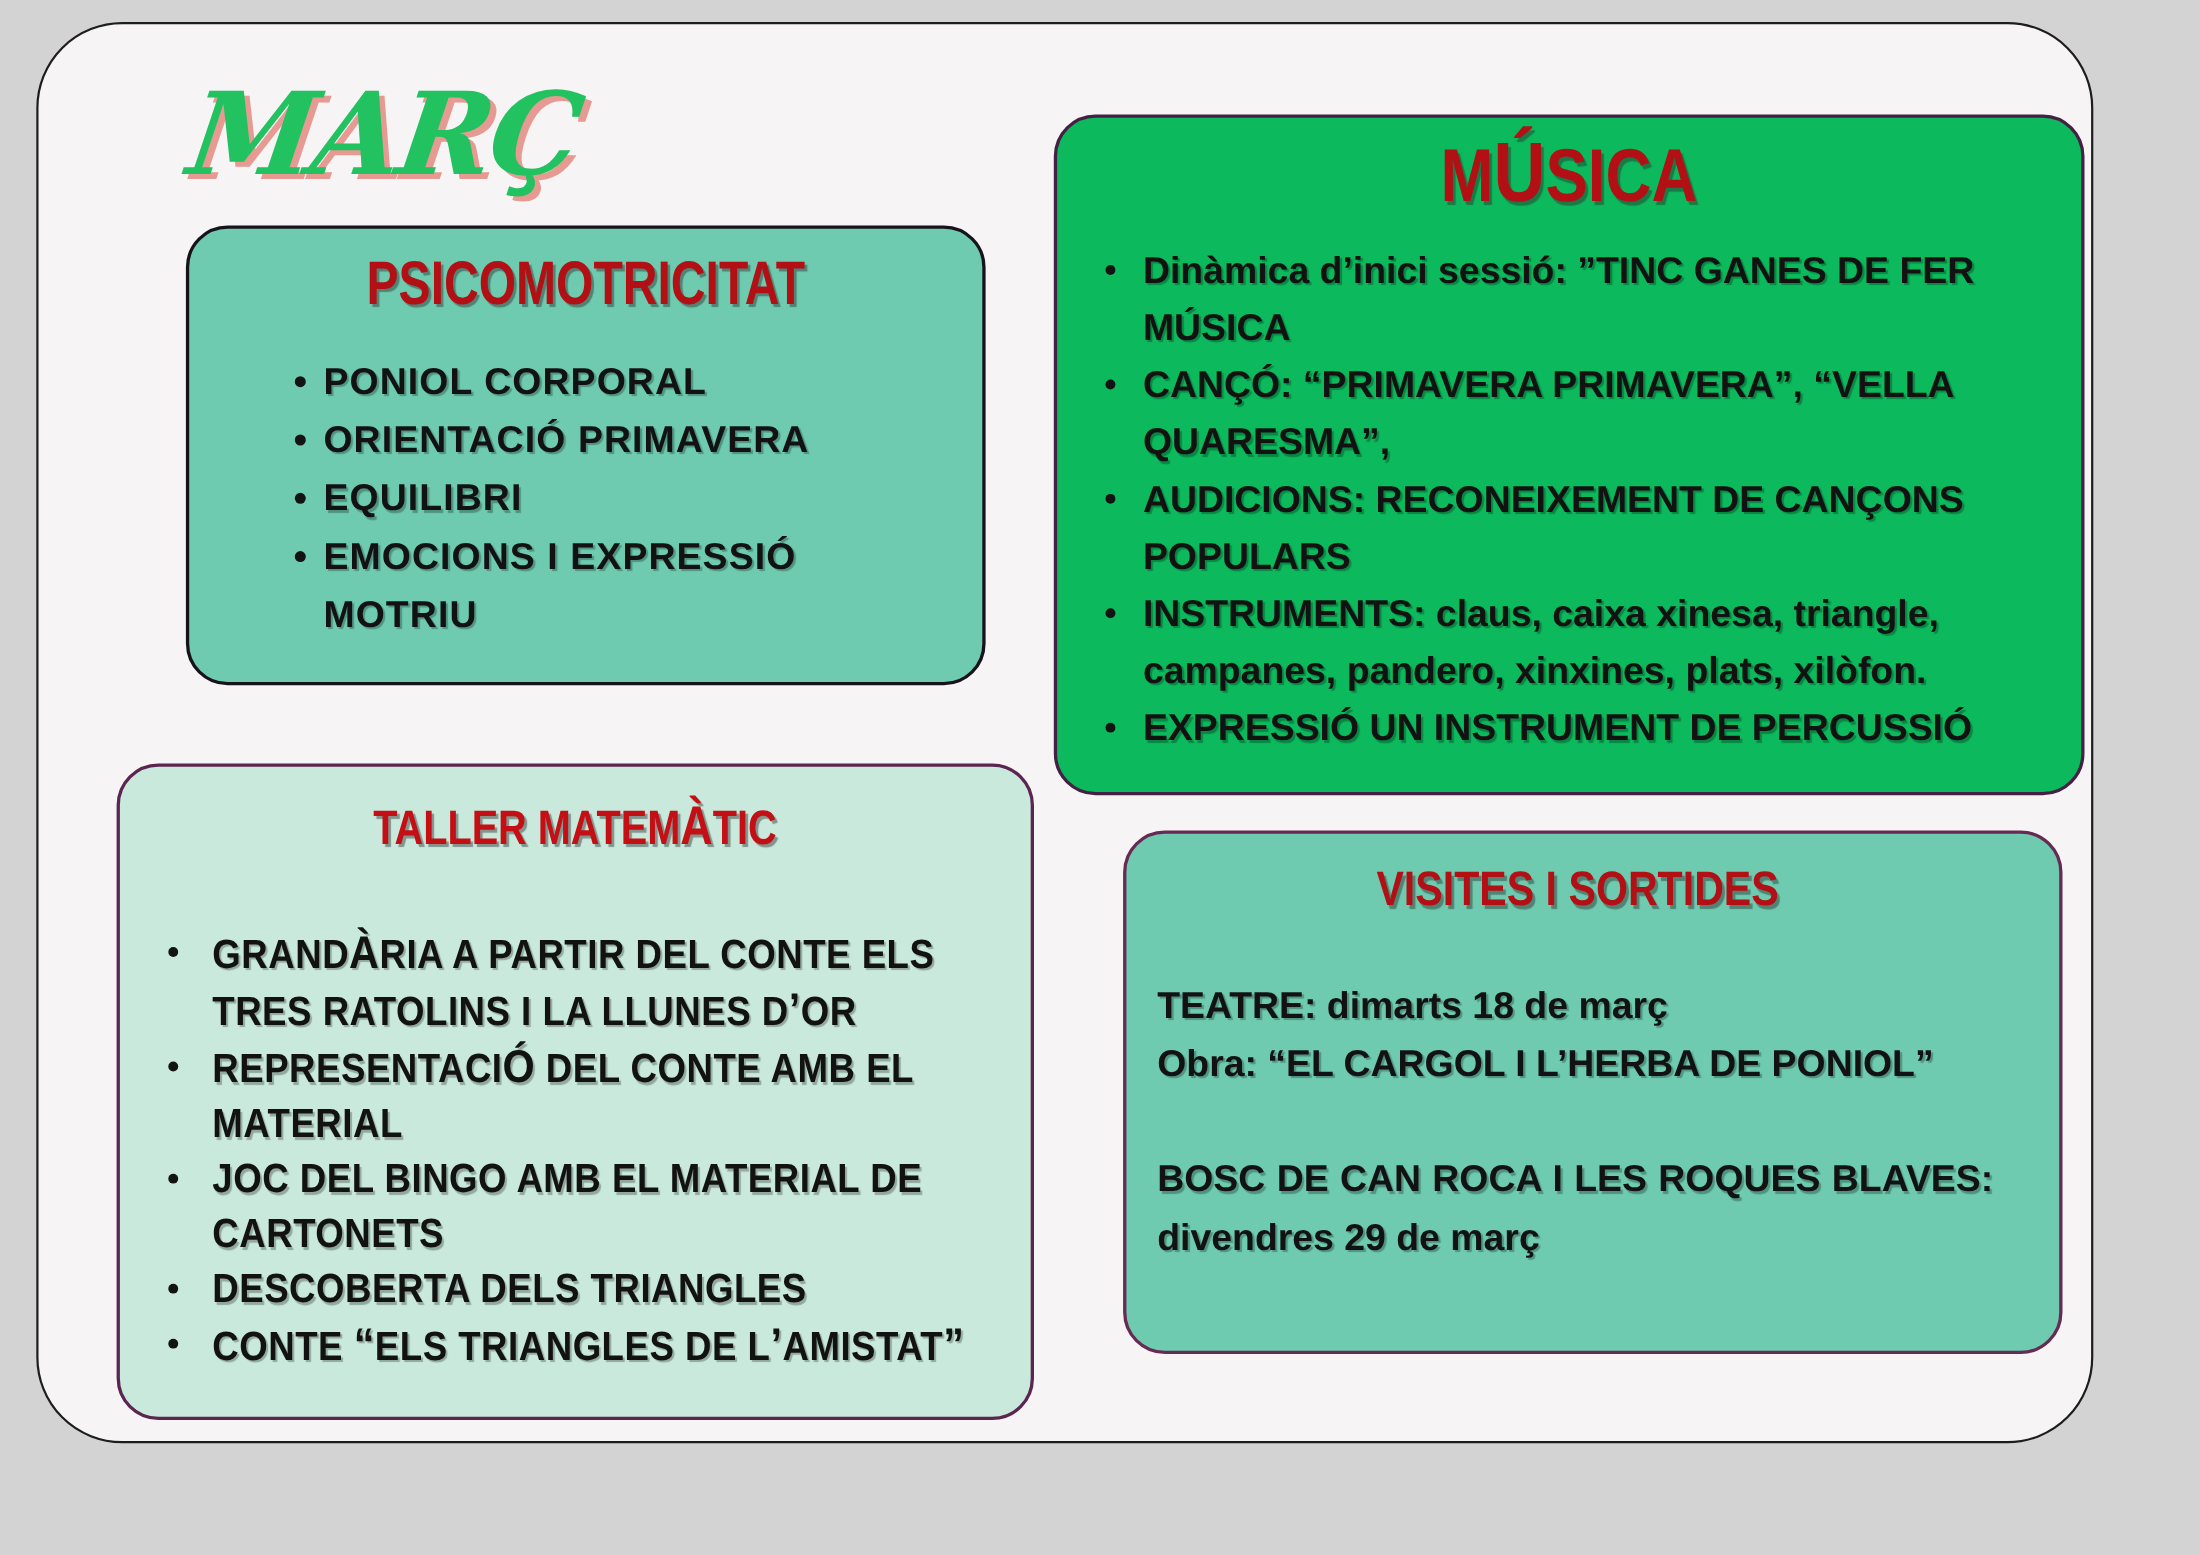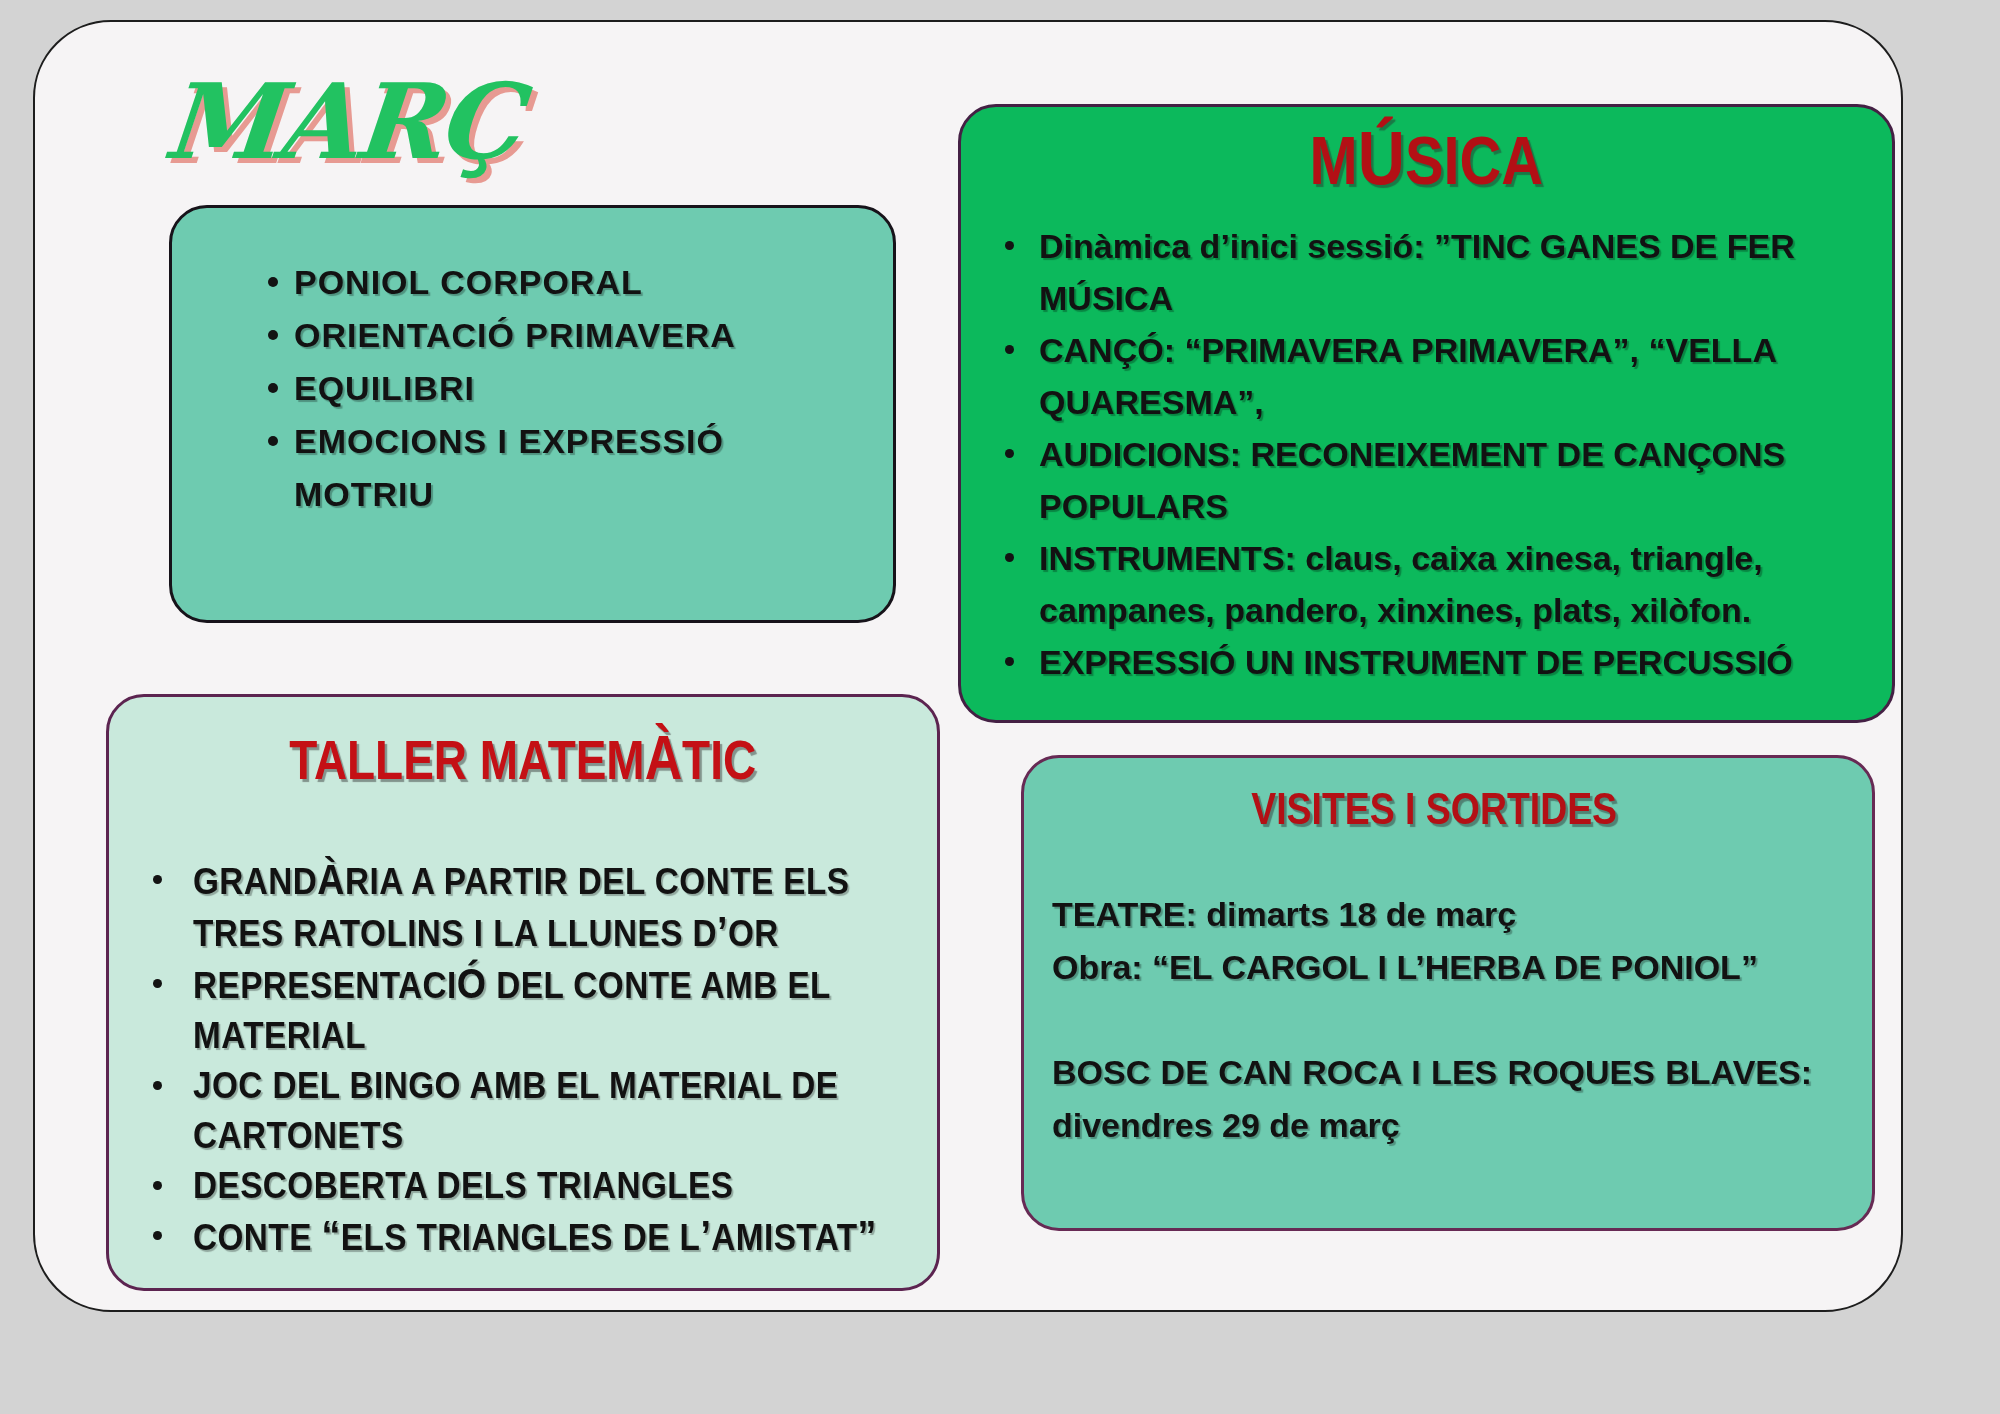--- a/index.html
+++ b/index.html
@@ -82,21 +82,21 @@
   }
   .box-title .tt{
     display:inline-block;
     transform-origin:center top;
     text-shadow:3px 3px 1px rgba(45,45,45,.45);
   }
   .box-psico  .box-title{font-size:56px;}
   .box-psico  .box-title .tt{transform:scaleX(.78);}
   .box-musica .box-title{font-size:68px;}
   .box-musica .box-title .tt{transform:scaleX(.85);}
-  .box-taller .box-title{font-size:56px; color:#c41015;}
+  .box-taller .box-title{font-size:44px; color:#c41015;}
   .box-taller .box-title .tt{transform:scaleX(.82);}
   .box-visites .box-title{font-size:44px;}
   .box-visites .box-title .tt{transform:scaleX(.85);}
   
   ul.blist{list-style:none;}
   ul.blist li{
     position:relative;
     font-weight:700;
     text-shadow:2px 2px 1px rgba(0,0,0,.28);
   }
@@ -133,20 +133,21 @@
   .gl{font-weight:700; font-size:1.13em;}
 </style>
 </head>
 <body>
 
 <div class="card">
 
   <h1 class="month-title"><span>MARÇ</span></h1>
 
   <section class="box box-psico">
+    <h2 class="box-title"><span class="tt">PSICOMOTRICITAT</span></h2>
     <ul class="blist">
       <li><span class="dot"></span><span class="t">PONIOL CORPORAL</span></li>
       <li><span class="dot"></span><span class="t">ORIENTACIÓ PRIMAVERA</span></li>
       <li><span class="dot"></span><span class="t">EQUILIBRI</span></li>
       <li><span class="dot"></span><span class="t">EMOCIONS I EXPRESSIÓ MOTRIU</span></li>
     </ul>
   </section>
 
   <section class="box box-musica">
     <h2 class="box-title"><span class="tt subst">M<span class="gl">Ú</span>SICA</span></h2>

